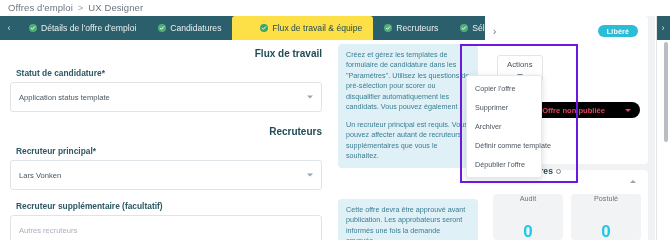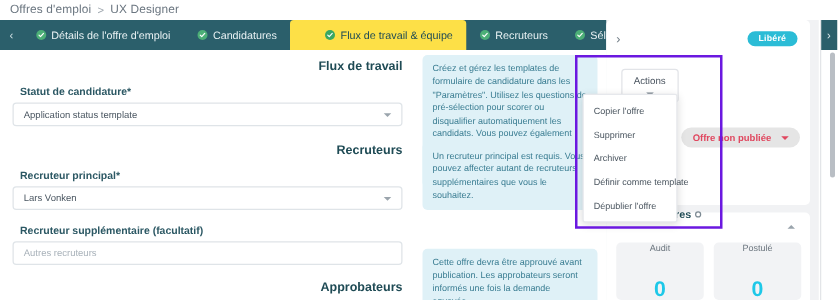--- a/index.html
+++ b/index.html
@@ -52,21 +52,21 @@
   .left-panel {
     position: absolute; left: 0; top: 40px; width: 332px; height: 200px;
     background: #ffffff; padding: 8px 10px 0 10px; overflow: hidden;
   }
   .sec-title { font-size: 10px; font-weight: bold; color: #1f4b55; margin-bottom: 9px; text-align: right; }
   .field-label {
     font-size: 8.4px; font-weight: bold; color: #2c5864; margin: 0 0 4px 6px;
   }
   .req { color: #2c5864; }
   .input {
-    height: 19px; border: 1px solid #dfe4e8; border-radius: 3px;
+    height: 30px; border: 1px solid #dfe4e8; border-radius: 3px;
     background: #fff; display: flex; align-items: center;
     padding: 0 8px; font-size: 7.6px; color: #5d6a74; position: relative;
   }
   .input.value { color: #4a5661; }
   .input.placeholder { color: #a9b2ba; text-align: right; }
   .caret {
     position: absolute; right: 8px; top: 50%; transform: translateY(-50%);
     width: 0; height: 0; border-left: 3px solid transparent;
     border-right: 3px solid transparent; border-top: 3.5px solid #9aa4ac;
   }
@@ -96,22 +96,22 @@
   .rp-chevron {
     position: absolute; left: 8px; top: 10px; font-size: 10px; color: #6e7a84;
   }
   .badge-libere {
     position: absolute; right: 10px; top: 9px;
     background: #2bbcd6; color: #ffffff; font-size: 7px; font-weight: bold;
     border-radius: 8px; padding: 2.5px 9px; letter-spacing: .2px;
   }
   .badge-unpub {
     position: absolute; right: 8px; top: 86px;
-    background: #e5e5e5; color: #e0475f; font-size: 7.6px; font-weight: bold;
-    border-radius: 9px; padding: 3.5px 9px; display: flex; align-items: center; gap: 8px;
+    background: #000000; color: #e0475f; font-size: 7.6px; font-weight: bold;
+    border-radius: 9px; padding: 3.5px 9px; display: flex; align-items: center; gap: 20px;
   }
   .badge-unpub .cv {
     width: 0; height: 0; border-left: 3px solid transparent;
     border-right: 3px solid transparent; border-top: 3.5px solid #e0475f;
   }
   .rp-card2 {
     position: absolute; left: 0; top: 154px; width: 163px; height: 86px;
     background: #ffffff; border-radius: 4px;
   }
   .rp-collapse {

